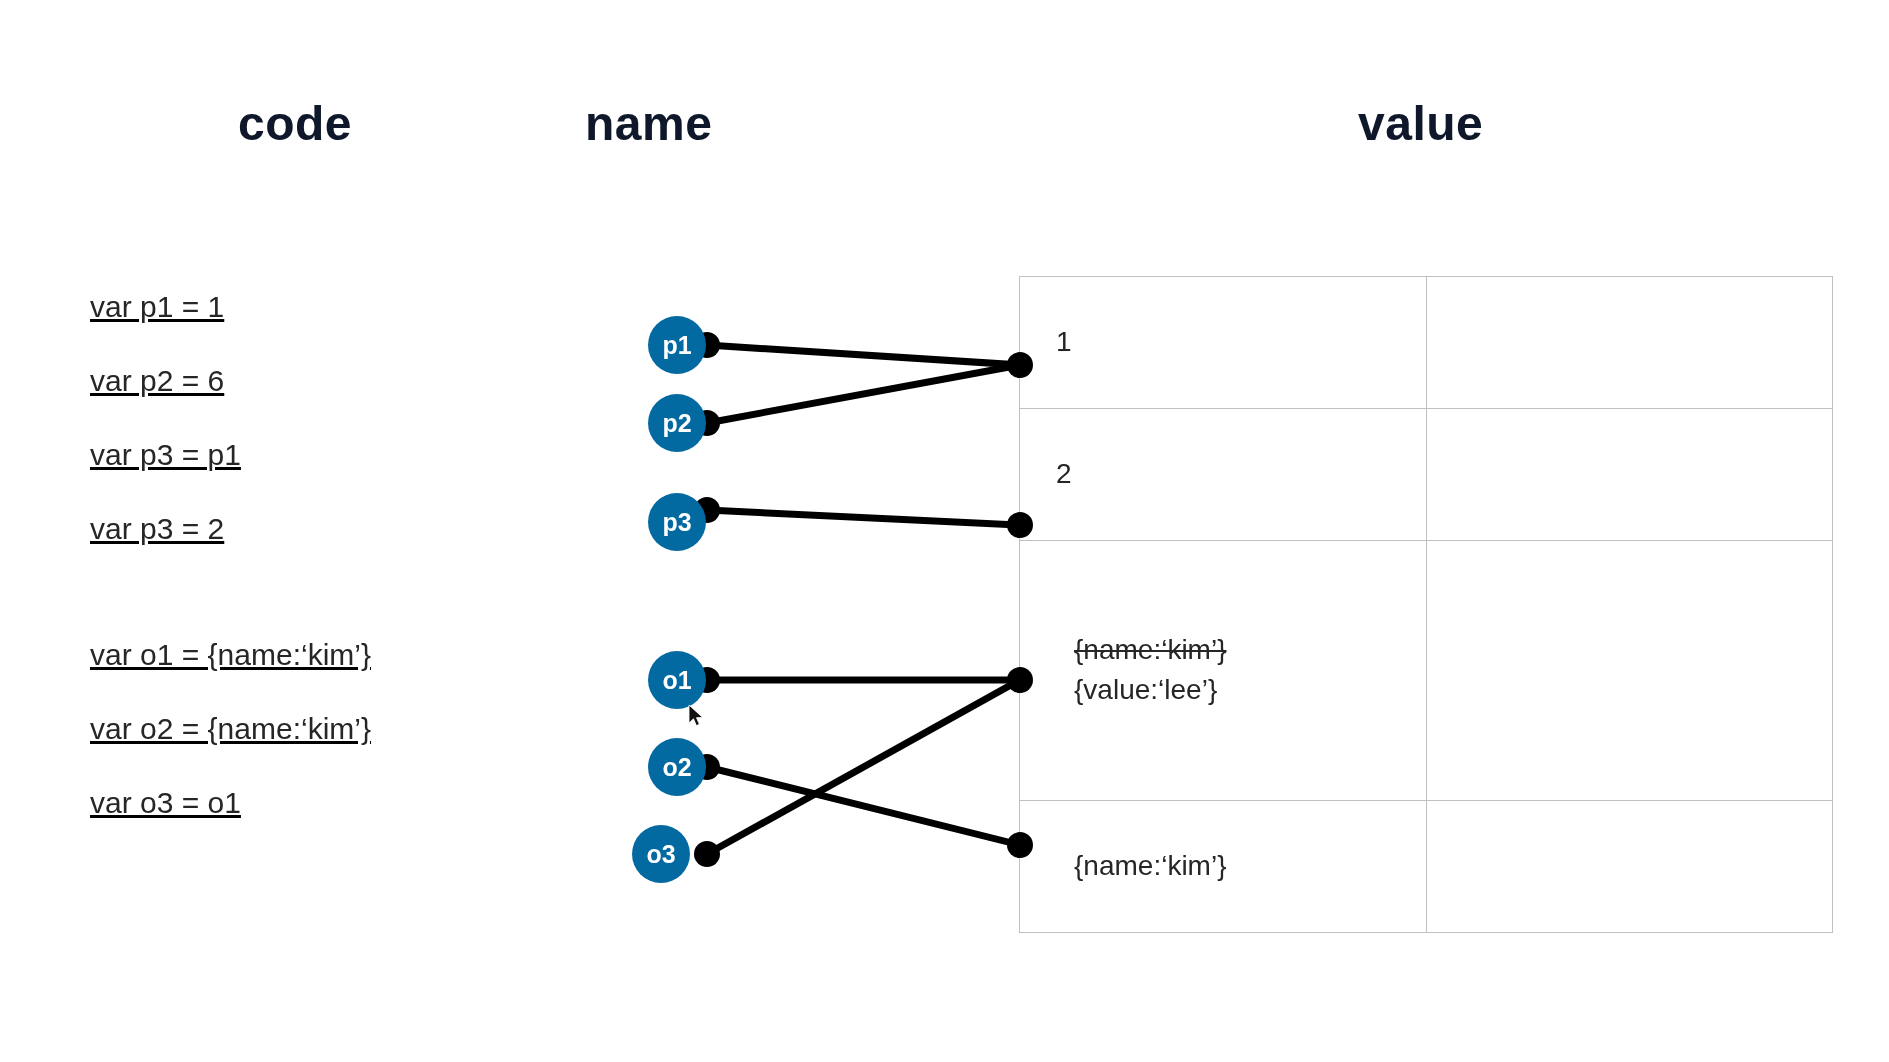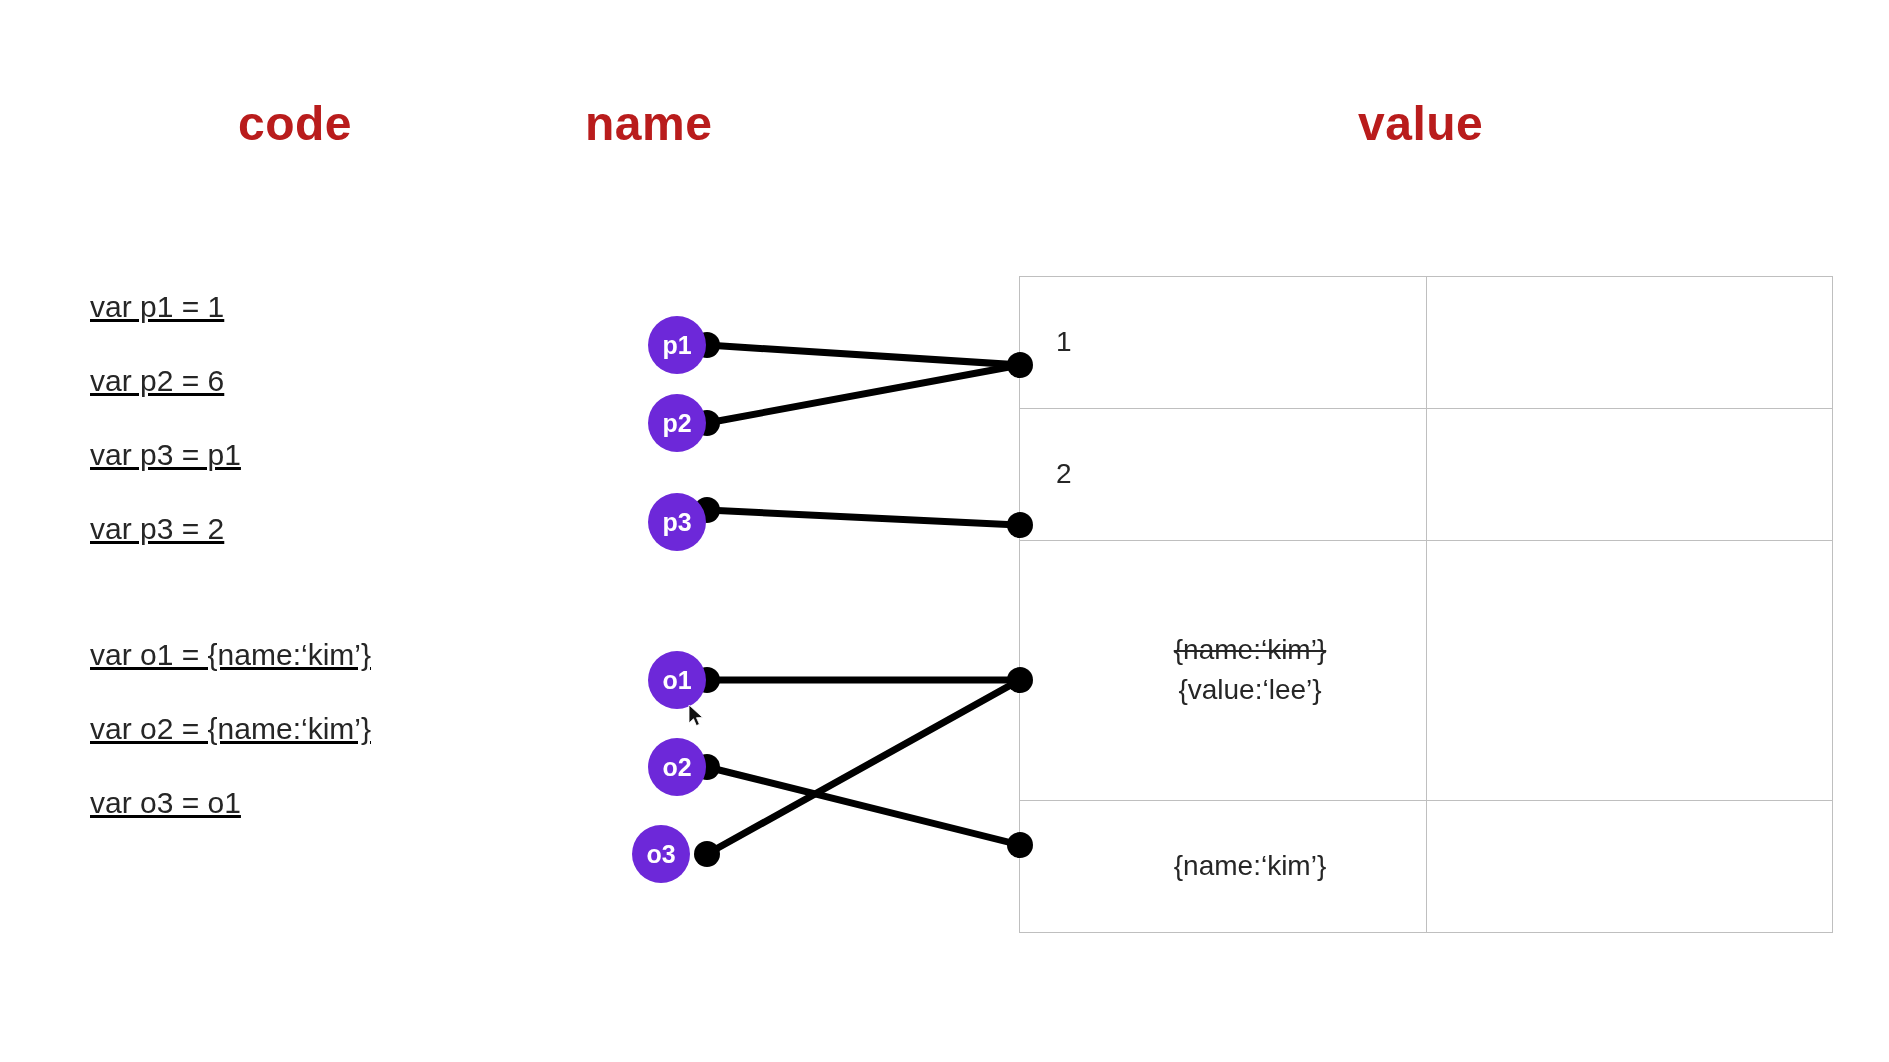--- a/index.html
+++ b/index.html
@@ -19,21 +19,21 @@
     left: 0; top: 0;
     width: 1889px;
     height: 1062px;
   }
 
   
   .col-header {
     position: absolute;
     font-size: 48px;
     font-weight: 700;
-    color: #b91c1c;
+    color: #0f172a;
     letter-spacing: 0.5px;
     white-space: nowrap;
   }
   #hdr-code  { left: 238px; top: 96px; }
   #hdr-name  { left: 585px; top: 96px; }
   #hdr-value { left: 1358px; top: 96px; }
 
   
   #code-column {
     position: absolute;
@@ -50,21 +50,21 @@
     height: 74px;
   }
   .code-gap { height: 52px; }
 
   
   .node {
     position: absolute;
     width: 58px;
     height: 58px;
     border-radius: 50%;
-    background: #6d28d9;
+    background: #0369a1;
     color: #ffffff;
     font-size: 25px;
     font-weight: 700;
     display: flex;
     align-items: center;
     justify-content: center;
     box-sizing: border-box;
   }
 
   
@@ -93,21 +93,21 @@
     padding: 0 0 0 36px;
     vertical-align: middle;
     font-size: 28px;
     color: #262626;
     box-sizing: border-box;
   }
   #value-table td.col-left  { width: 407px; }
   #value-table td.col-right { width: 406px; }
   .cell-line { line-height: 1.45; white-space: nowrap; }
   .struck { text-decoration: line-through; text-decoration-thickness: 2px; }
-  .cell-indent { padding-left: 18px; text-align: center; }
+  .cell-indent { padding-left: 18px; }
 
   
   #mouse-cursor {
     position: absolute;
     left: 688px;
     top: 704px;
     width: 18px;
     height: 26px;
     pointer-events: none;
   }

